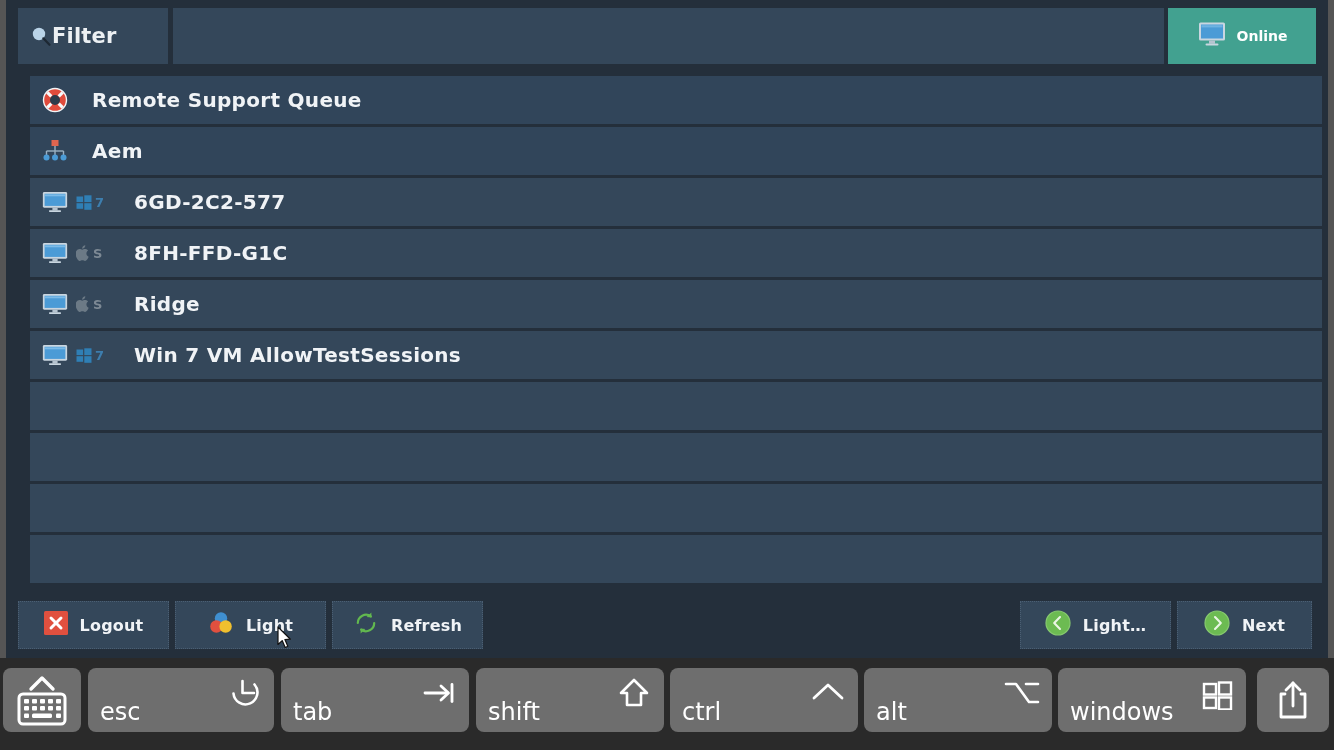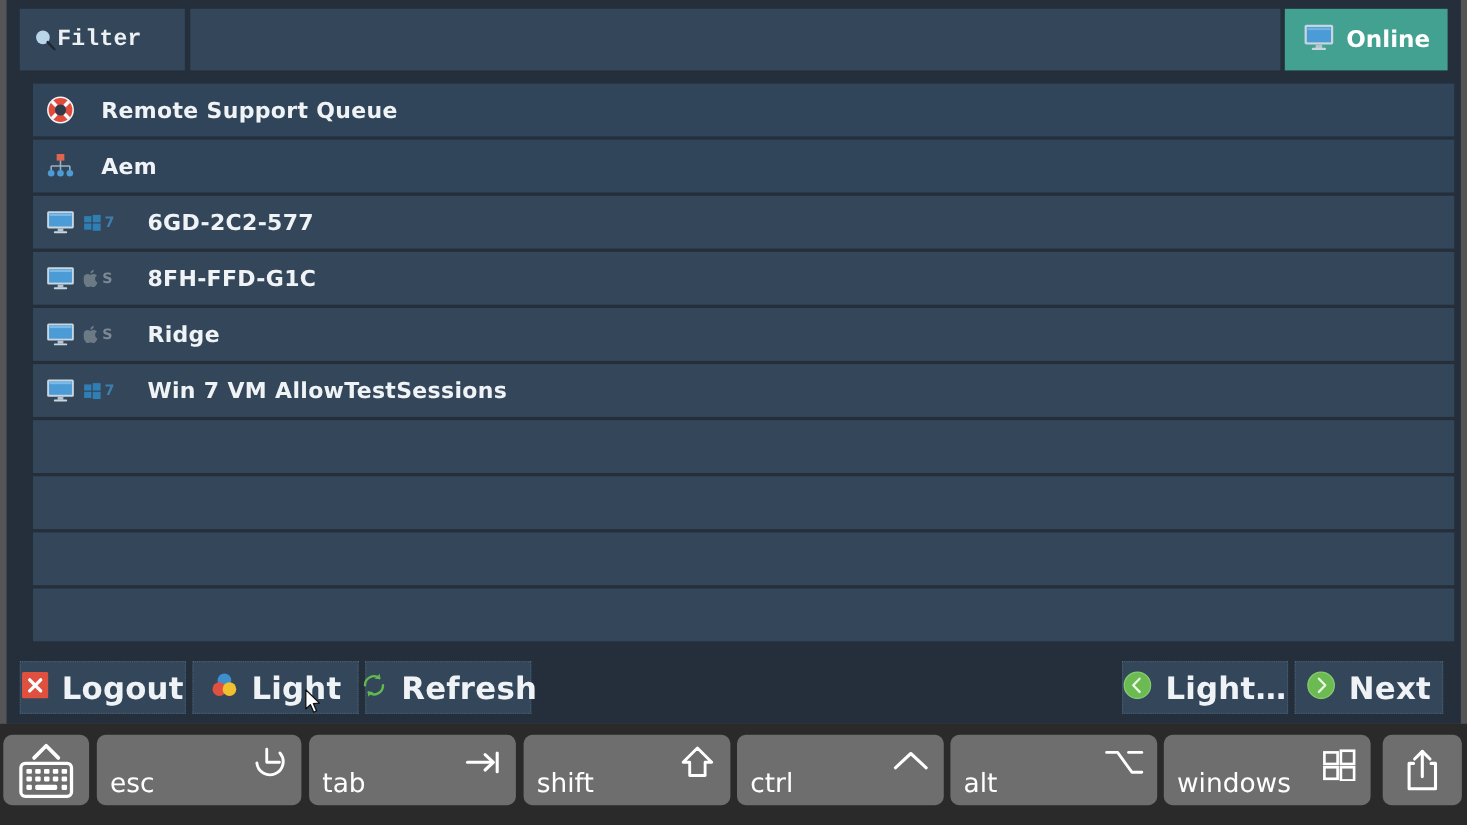--- a/index.html
+++ b/index.html
@@ -49,21 +49,20 @@
   }
   .filter-btn {
     position: absolute;
     left: 12px; top: 0;
     width: 150px; height: 56px;
     background: #34475a;
     display: flex;
     align-items: center;
     box-sizing: border-box;
     padding-left: 34px;
-    font-family: Liberation Mono, monospace;
   }
   .filter-label {
     color: #ecf0f3;
     font-size: 21px;
     font-weight: bold;
     letter-spacing: 0.2px;
   }
   .search-glyph {
     position: absolute;
     left: 12px; top: 50%;
@@ -88,21 +87,21 @@
     left: 1162px; top: 0;
     width: 148px; height: 56px;
     background: #42a190;
     display: flex;
     align-items: center;
     justify-content: center;
     gap: 10px;
   }
   .online-label {
     color: #ffffff;
-    font-size: 21px;
+    font-size: 14px;
     font-weight: bold;
   }
   
   .list {
     position: absolute;
     left: 12px; top: 76px;
     width: 1304px;
     height: 510px;
   }
   .row {
@@ -162,21 +161,21 @@
     background: #34475a;
     border: 1px dotted #4b5f73;
     box-sizing: border-box;
     display: flex;
     align-items: center;
     justify-content: center;
     gap: 12px;
   }
   .tbtn .tlabel {
     color: #f0f3f6;
-    font-size: 28px;
+    font-size: 16px;
     font-weight: bold;
     letter-spacing: 0.2px;
   }
   #btn-logout   { left: 0px;    width: 151px; }
   #btn-light    { left: 157px;  width: 151px; }
   #btn-refresh  { left: 314px;  width: 151px; }
   #btn-previous { left: 1002px; width: 151px; }
   #btn-next     { left: 1159px; width: 135px; }
   
   .kbbar {

